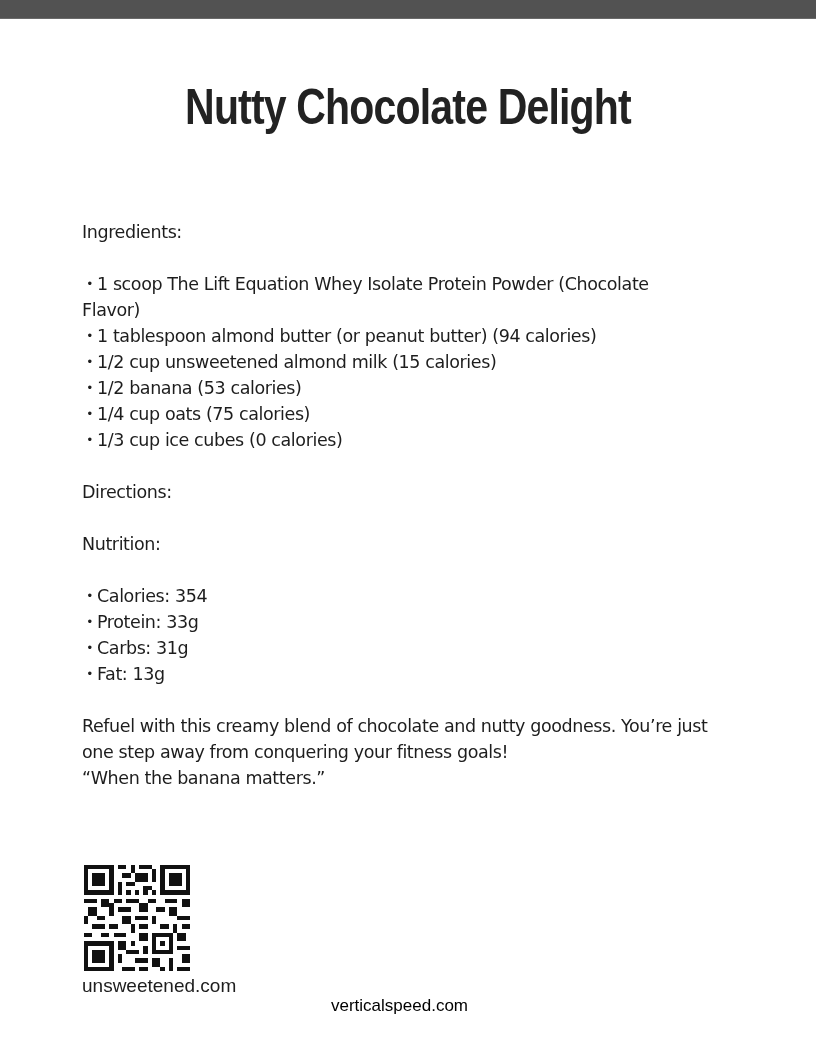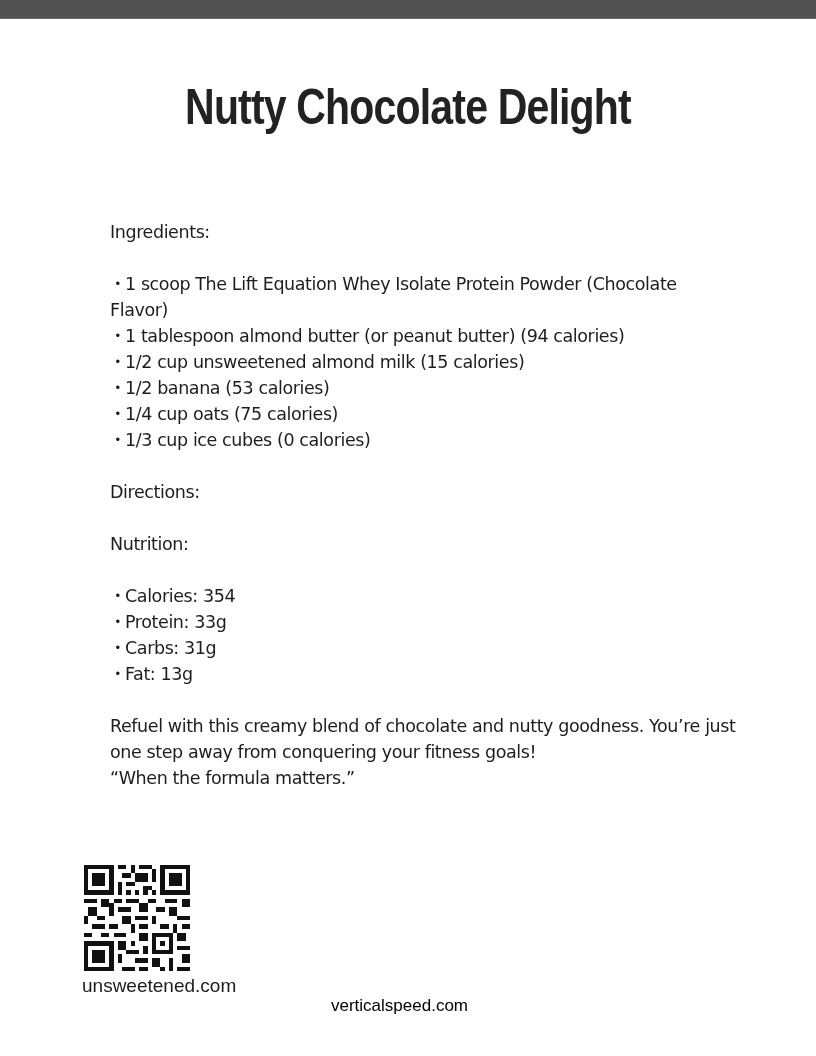--- a/index.html
+++ b/index.html
@@ -10,21 +10,21 @@
     position: absolute; left: 0; top: 78px; width: 816px; text-align: center;
     font-family: "Liberation Sans", sans-serif; font-weight: 700; font-size: 50px;
     letter-spacing: -1px; color: #222222;
     transform: scaleX(0.82); transform-origin: center;
   }
   .body-text {
     position: absolute; left: 82px; top: 219px; width: 650px;
     font-family: "DejaVu Sans", sans-serif; font-size: 17.5px; line-height: 26px; color: #1d1d1d;
     letter-spacing: -0.4px;
   }
-  .body-text .line { display: block; height: 26px; white-space: nowrap; margin-left: 28px; }
+  .body-text .line { display: block; height: 26px; white-space: nowrap; }
   .body-text .wrap { white-space: normal; height: auto; }
   .bullet::before { content: "\2022"; display: inline-block; width: 15px; text-align: center; font-size: 12px; vertical-align: 2px; }
   .bullet { padding-left: 0; }
   .blank { height: 26px; display: block; }
   .qr { position: absolute; left: 84px; top: 865px; width: 106px; height: 106px; }
   .site1 { position: absolute; left: 82px; top: 975px; font-family: "Liberation Sans", sans-serif; font-size: 19px; color: #1d1d1d; }
   .site2 { position: absolute; left: 331px; top: 996px; font-family: "Liberation Sans", sans-serif; font-size: 17px; color: #000000; }
 </style>
 </head>
 <body>
@@ -46,21 +46,21 @@
   <span class="line">Directions:</span>
   <span class="blank"></span>
   <span class="line">Nutrition:</span>
   <span class="blank"></span>
   <span class="line bullet"><span>Calories: 354</span></span>
   <span class="line bullet"><span>Protein: 33g</span></span>
   <span class="line bullet"><span>Carbs: 31g</span></span>
   <span class="line bullet"><span>Fat: 13g</span></span>
   <span class="blank"></span>
   <span class="line wrap" style="width:650px;">Refuel with this creamy blend of chocolate and nutty goodness. You’re just one step away from conquering your fitness goals!</span>
-  <span class="line">“When the formula matters.”</span>
+  <span class="line">“When the banana matters.”</span>
 </div>
 
 <svg class="qr" viewBox="0 0 25 25" shape-rendering="crispEdges">
   <rect x="0" y="0" width="25" height="25" fill="#fff"></rect>
   <g fill="#111">
 
     <path d="M0 0h7v7h-7z M1 1v5h5v-5z M2 2h3v3h-3z" fill-rule="evenodd"></path>
     <path d="M18 0h7v7h-7z M19 1v5h5v-5z M20 2h3v3h-3z" fill-rule="evenodd"></path>
     <path d="M0 18h7v7h-7z M1 19v5h5v-5z M2 20h3v3h-3z" fill-rule="evenodd"></path>
 

